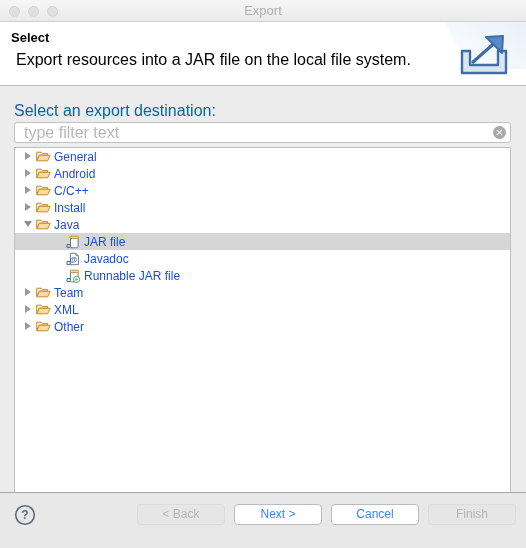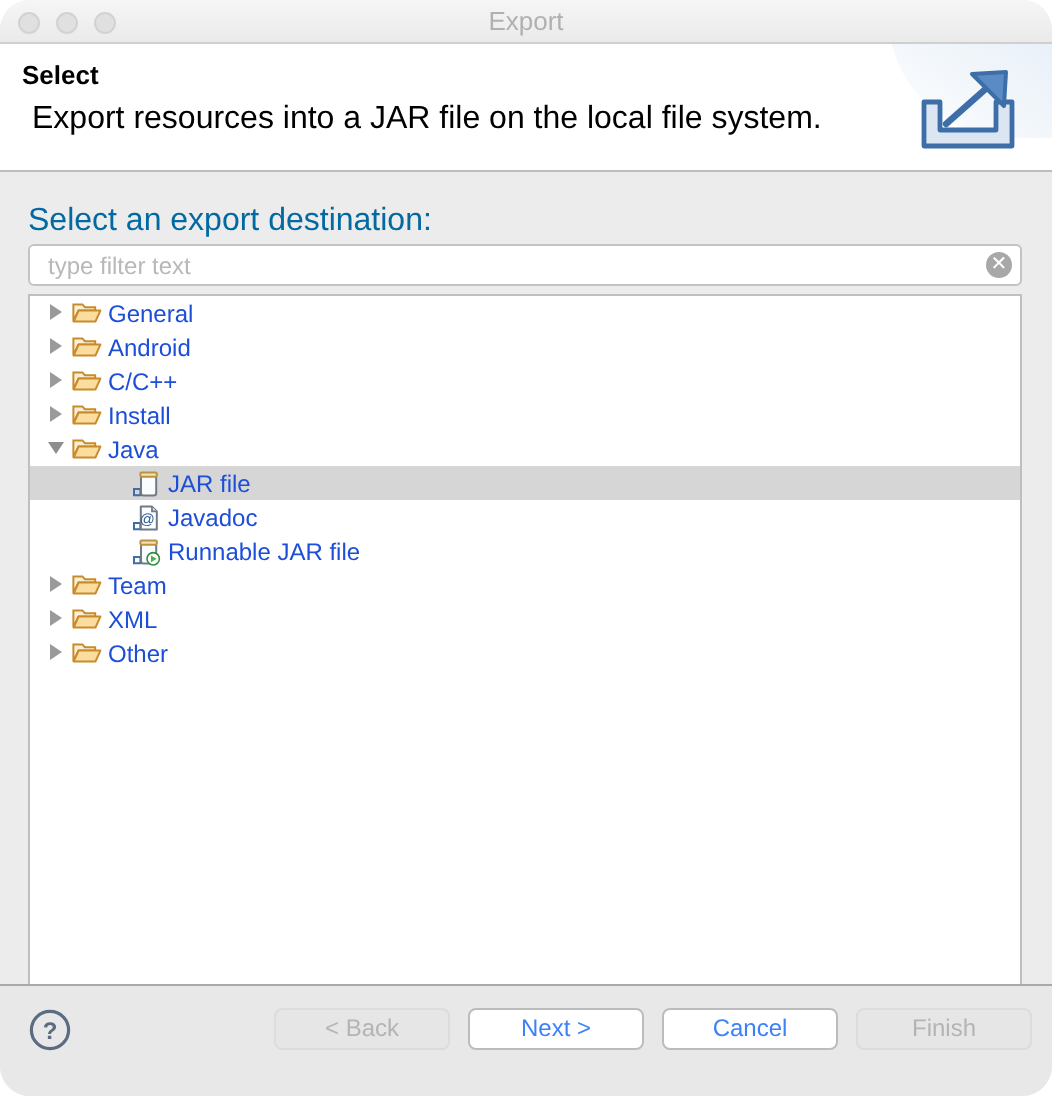--- a/index.html
+++ b/index.html
@@ -12,21 +12,20 @@
     -webkit-font-smoothing: antialiased;
   }
 
   .window {
     position: relative;
     width: 526px;
     height: 548px;
     overflow: hidden;
     background: #ececec;
     box-sizing: border-box;
-    border-radius: 15px;
   }
 
   
   .titlebar {
     position: absolute;
     left: 0; top: 0;
     width: 526px; height: 22px;
     background: linear-gradient(to bottom, #f6f6f6 0%, #eaeaea 100%);
     border-bottom: 1px solid #cfcfcf;
     box-sizing: border-box;
@@ -109,21 +108,21 @@
     left: 14px; top: 36px;
     width: 497px; height: 21px;
   }
   .filter-input {
     width: 100%; height: 100%;
     box-sizing: border-box;
     border: 1px solid #c3c3c3;
     border-radius: 3px;
     background: #ffffff;
     font-family: "Liberation Sans", sans-serif;
-    font-size: 12px;
+    font-size: 16px;
     color: #4d7c0f;
     padding: 0 22px 0 9px;
     outline: none;
   }
   .filter-input::placeholder { color: #b8b8b8; }
   .clear-btn {
     position: absolute;
     right: 5px; top: 4px;
     width: 13px; height: 13px;
     border-radius: 50%;

